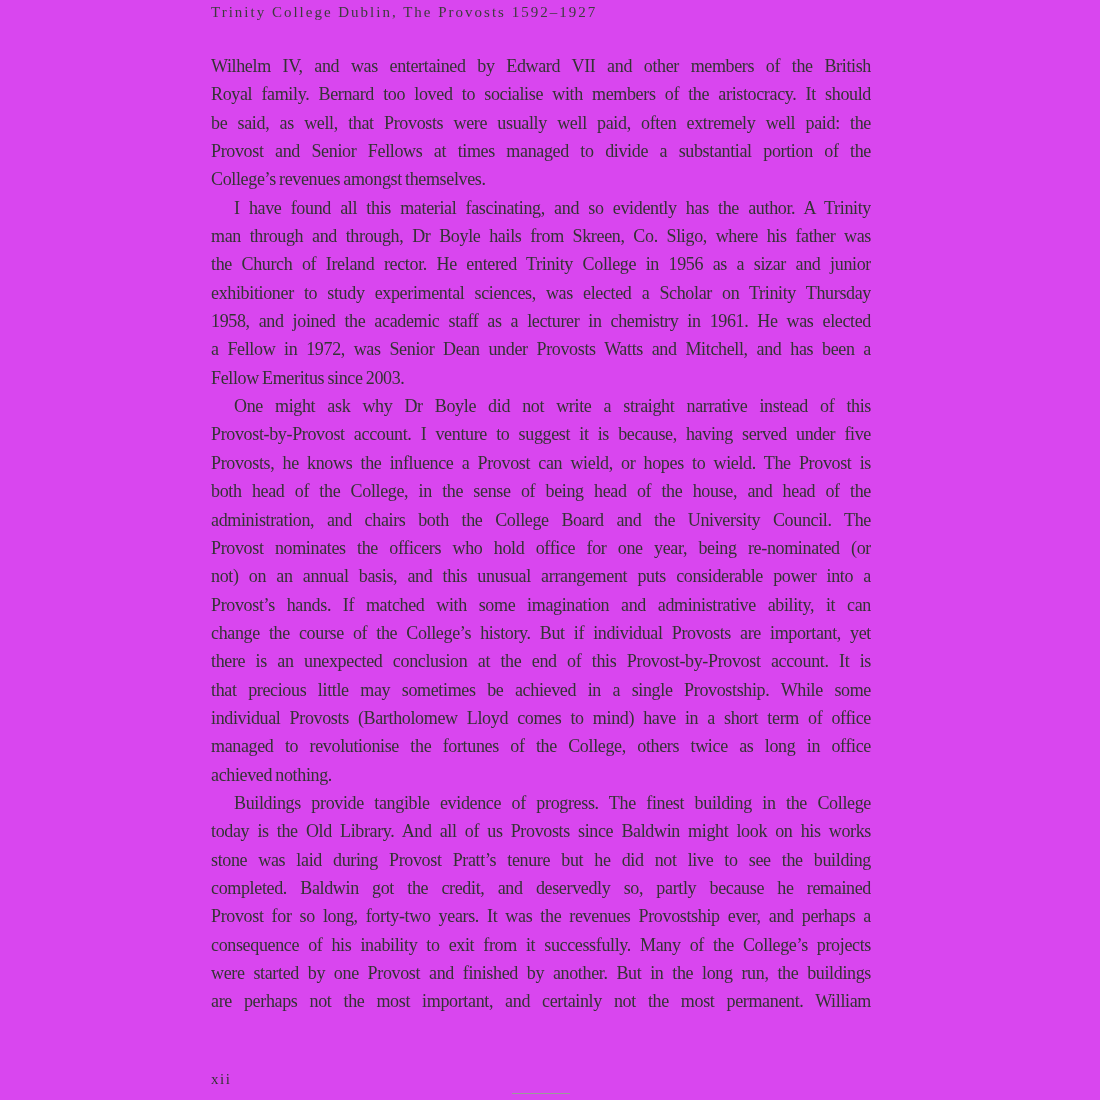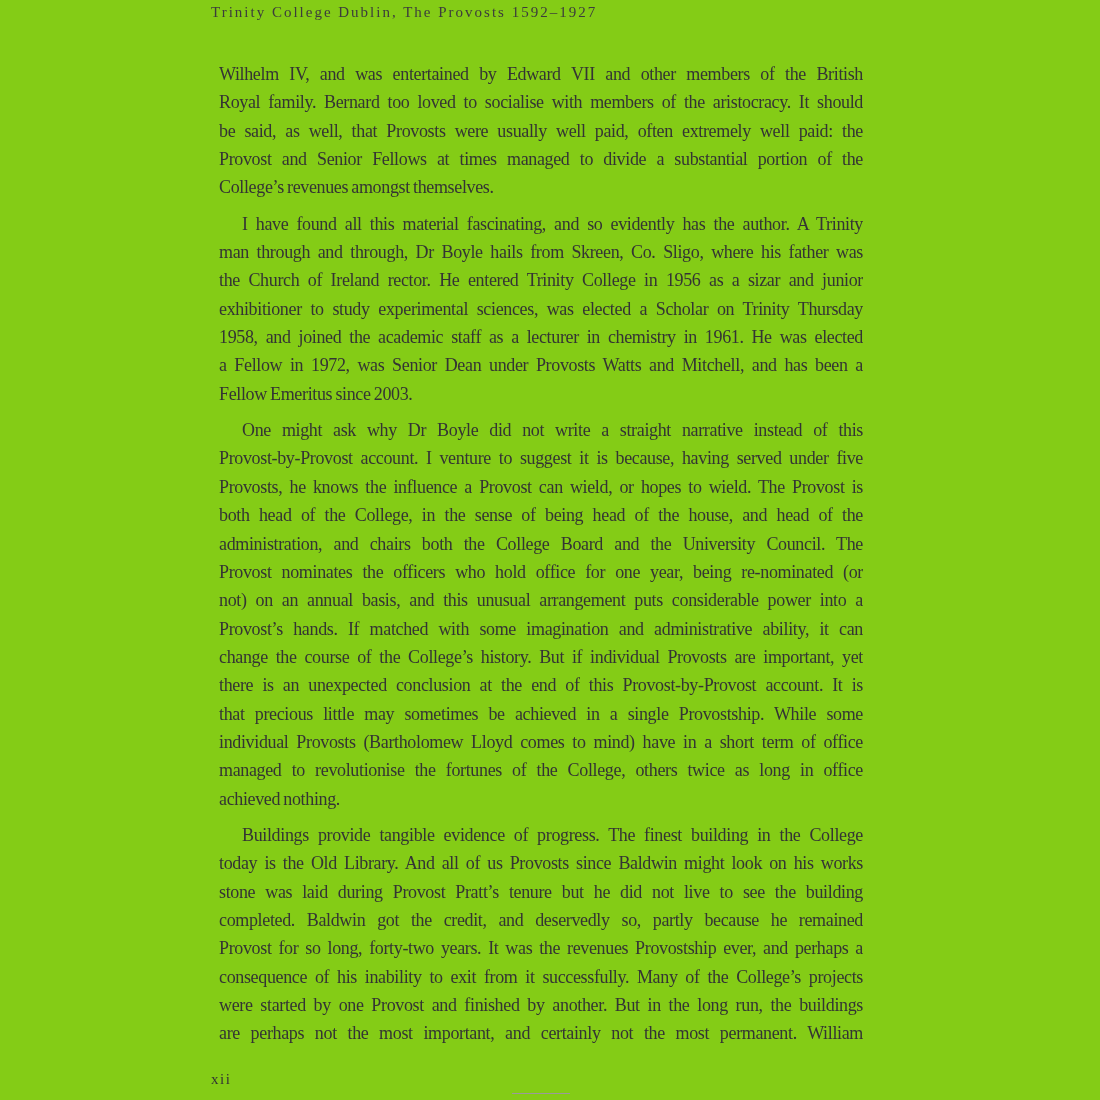--- a/index.html
+++ b/index.html
@@ -4,21 +4,21 @@
 <style>
   html, body {
     margin: 0;
     padding: 0;
     background: #ffffff;
   }
   .page {
     position: relative;
     width: 1100px;
     height: 1100px;
-    background: #84cc16;
+    background: #d946ef;
     overflow: hidden;
     font-family: "Liberation Serif", serif;
     color: #343434;
   }
   header.running-header {
     position: absolute;
     left: 211px;
     top: 4px;
     width: 660px;
     font-size: 15px;
@@ -30,21 +30,21 @@
     position: absolute;
     left: 211px;
     top: 52px;
     width: 660px;
     font-size: 18px;
     letter-spacing: -0.35px;
     word-spacing: -1px;
     line-height: 28.35px;
     color: #343434;
   }
-  .paragraph { margin: 8px; padding: 0; }
+  .paragraph { margin: 0; padding: 0; }
   .line {
     height: 28.35px;
     overflow: hidden;
     text-align: justify;
     text-align-last: justify;
     white-space: normal;
   }
   .line.indent { text-indent: 23px; }
   .line.final {
     text-align: left;

